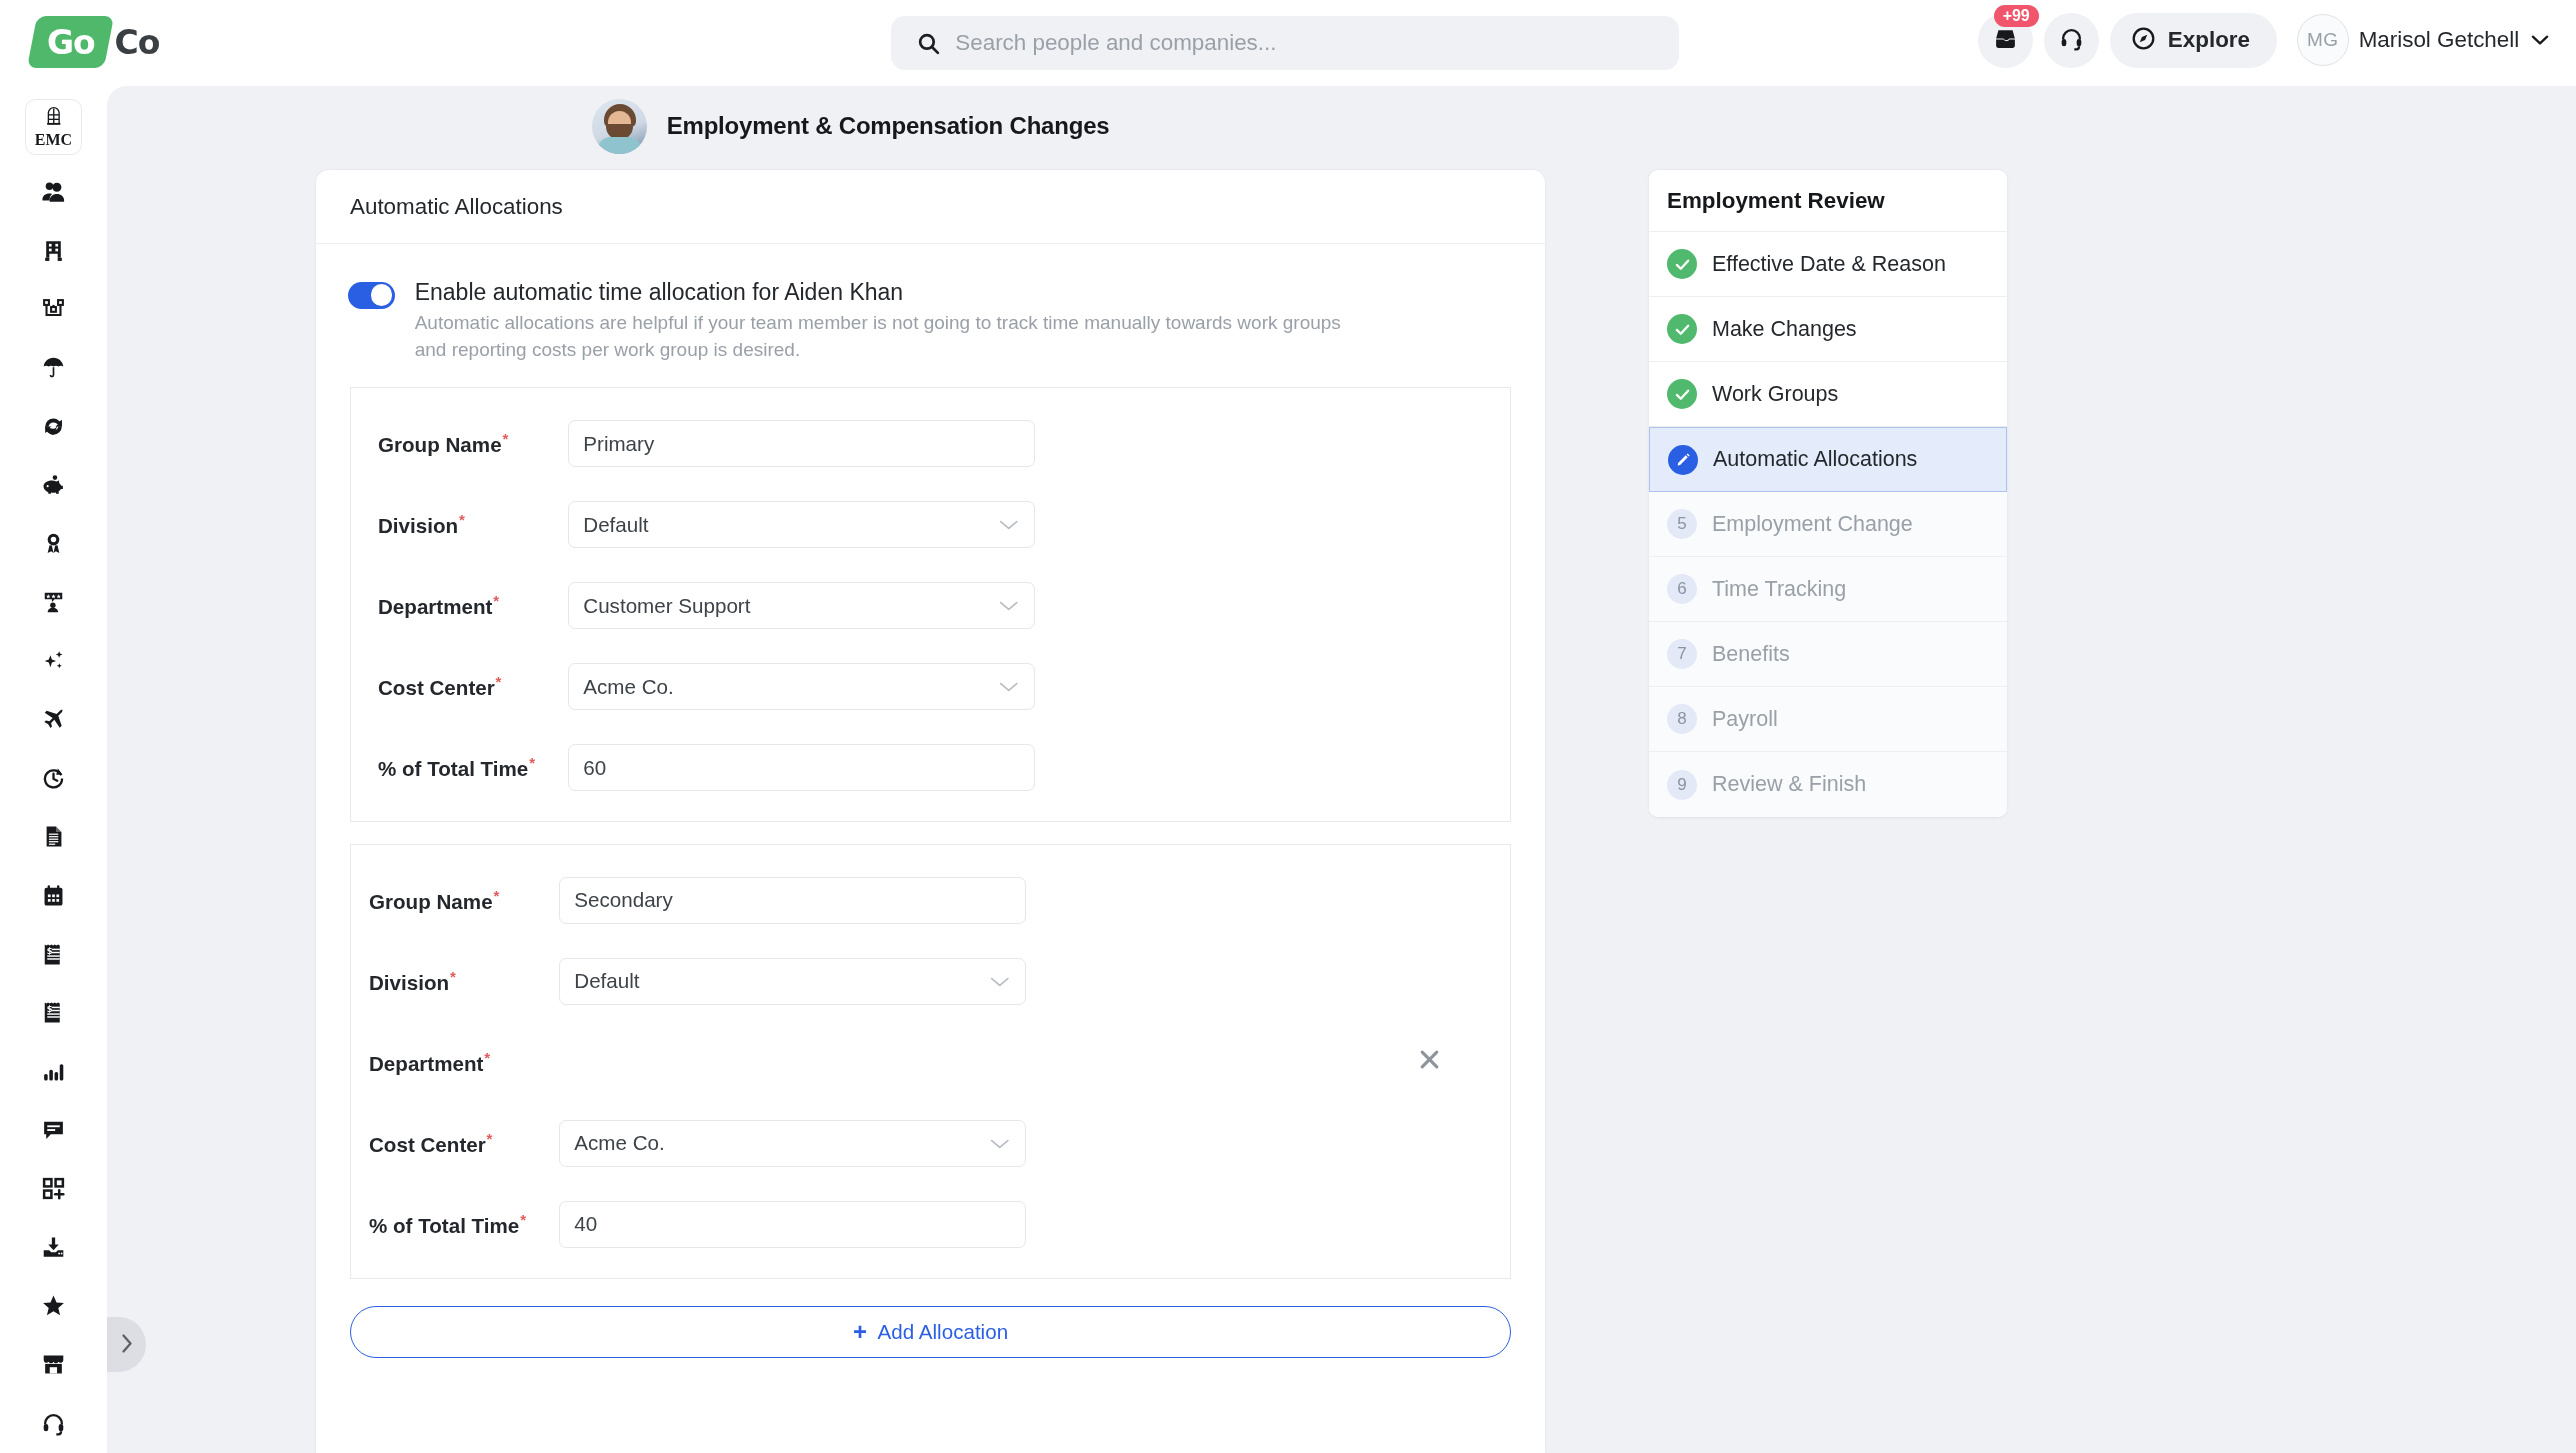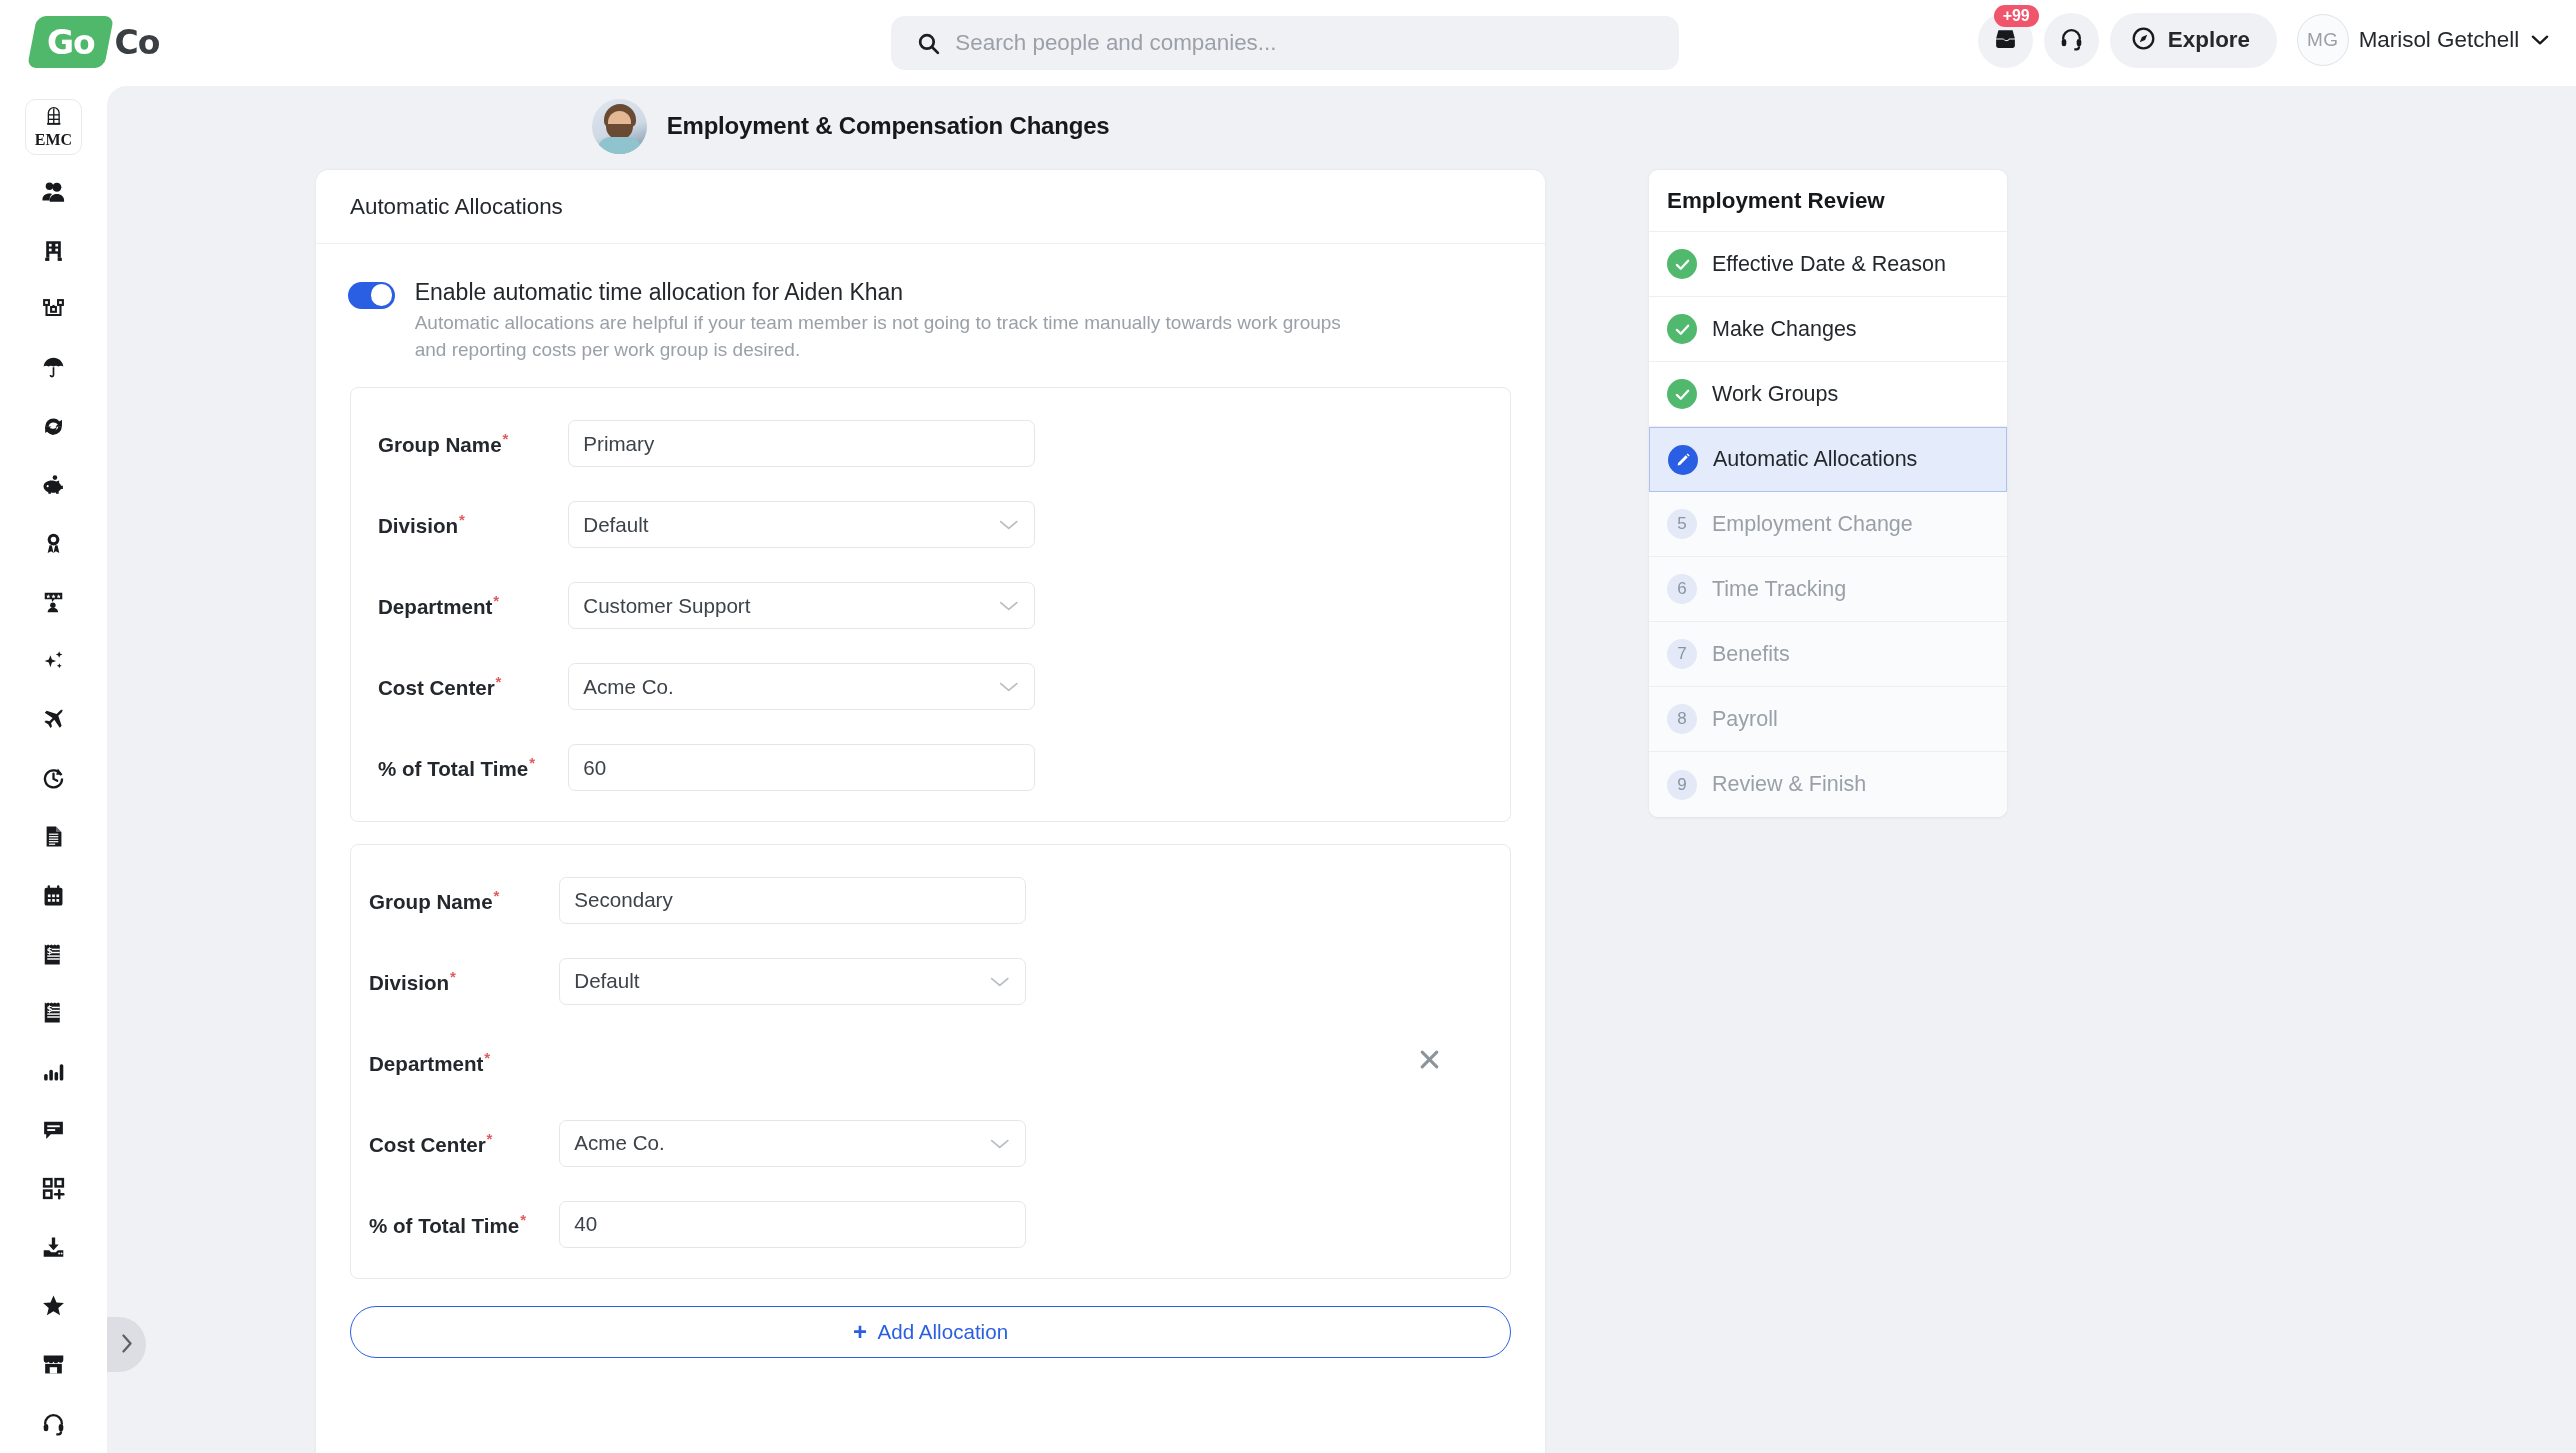--- a/index.html
+++ b/index.html
@@ -159,21 +159,21 @@
     position: absolute; right: 2.7px; top: 2.7px;
     width: 21.5px; height: 21.5px; border-radius: 50%; background: #fff;
   }
   .toggle-text { margin-left: 19.7px; }
   .toggle-label { font-size: 23px; color: #24282d; line-height: 1.25; }
   .toggle-desc { font-size: 19px; color: #9aa0a8; line-height: 1.42; margin-top: 3.6px; max-width: 949px; }
 
   
   .alloc-wrap { padding: 23px 34px 0 34px; }
   .alloc-card {
-    border: 0.9px solid #e7e9ec; border-radius: 8px;
+    border: 0.9px solid #e7e9ec; border-radius: 0;
     padding: 32px 0 30px 0; background: #fff;
     position: relative;
   }
   .alloc-card + .alloc-card { margin-top: 21.5px; }
   .frow { display: flex; align-items: center; height: 47px; margin-bottom: 34px; padding-left: 27px; }
   .frow:last-child { margin-bottom: 0; }
   .flabel {
     font-size: 20.6px; font-weight: bold; color: #24282d;
     width: 190px; flex: none; position: relative; white-space: nowrap;
   }

